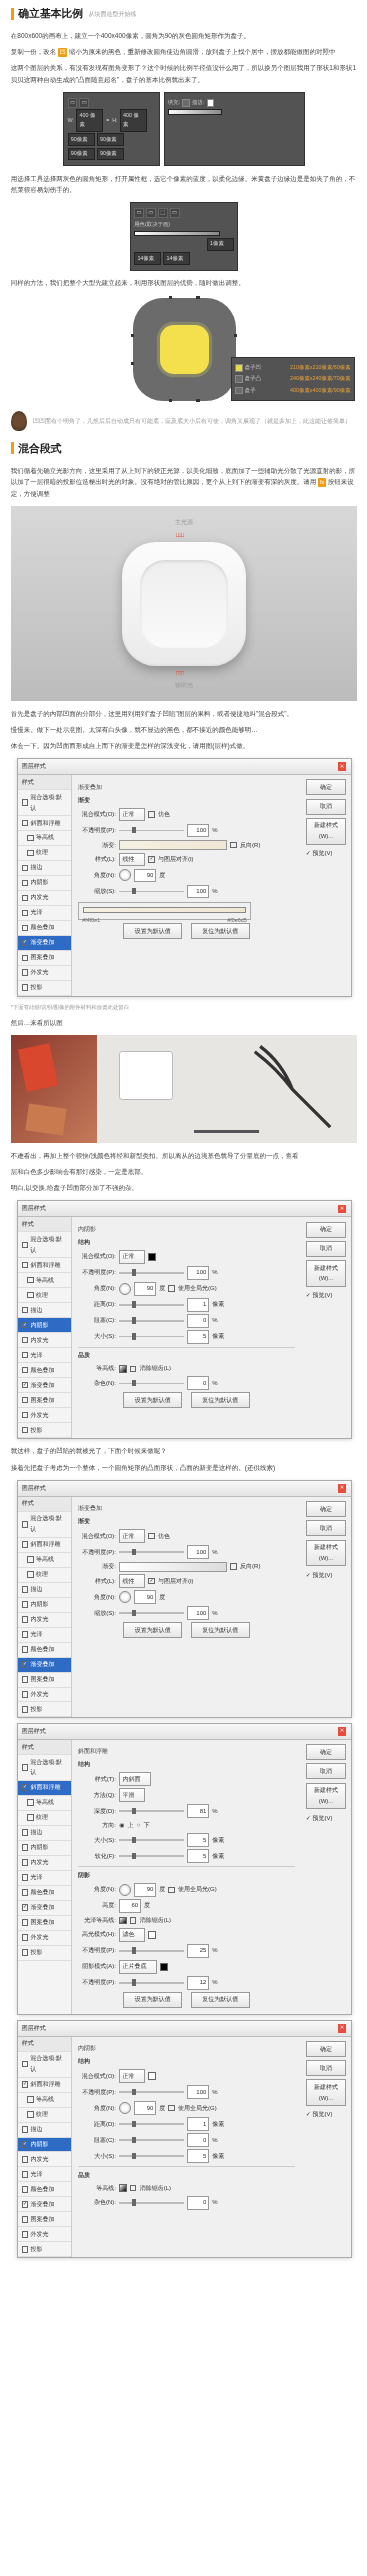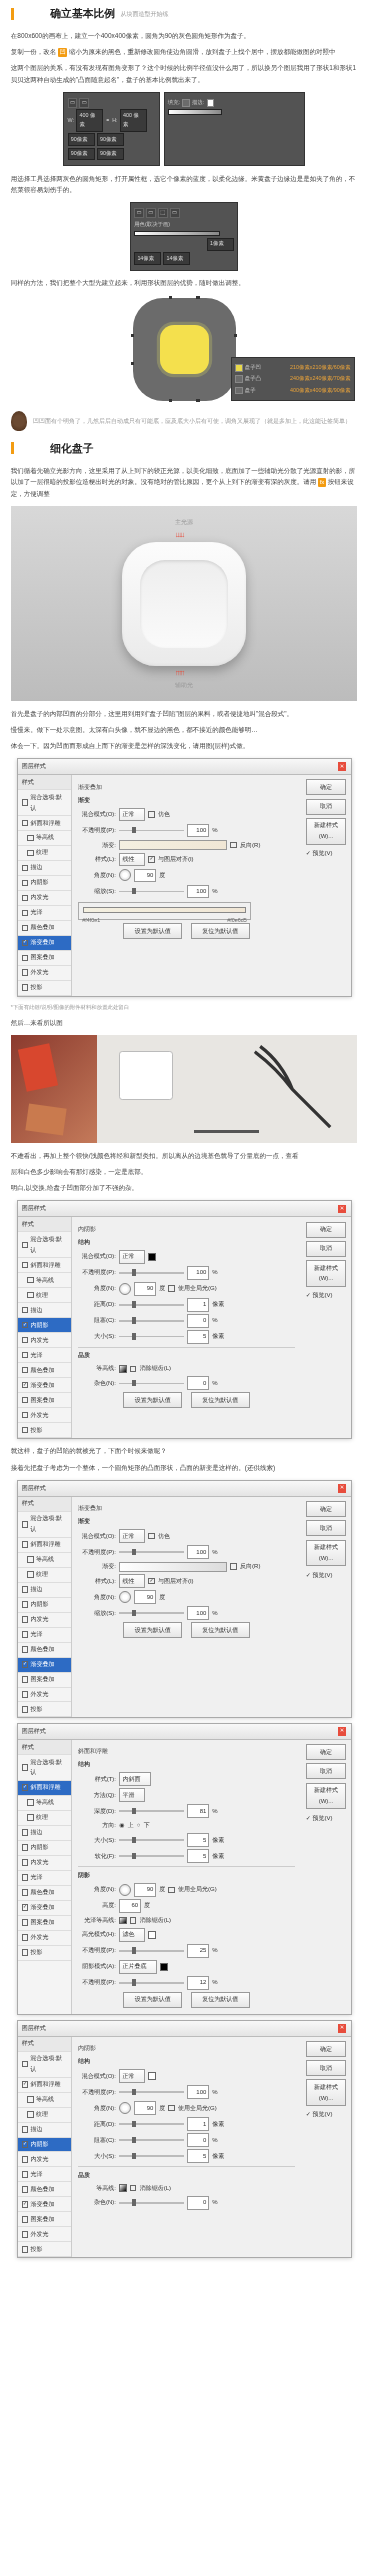--- a/index.html
+++ b/index.html
@@ -1,21 +1,21 @@
 <!DOCTYPE html>
 <html style="font-size:8.6px"><head>
 <meta charset="utf-8">
 <style>
   * { margin: 0; padding: 0; box-sizing: border-box; }
   body { width: 368px; font-family: "Microsoft YaHei", Arial, sans-serif; background: #fff; color: #333; font-size: 6.5px; line-height: 1.8; }
   .container { width: 368px; }
   
   .section-header { display: flex; align-items: center; padding: 4.3px 10.8px; }
   .accent-bar { width: 3.2px; height: 12px; background: #f39c12; margin-right: 4.3px; }
-  .section-title { font-size: 10.8px; font-weight: bold; color: #222; margin-left: 32px; }
+  .section-title { font-size: 10.8px; font-weight: bold; color: #222; }
   .section-subtitle { font-size: 6px; color: #999; margin-left: 5.4px; }
   
   .body-text { padding: 2.2px 10.8px; font-size: 6.5px; color: #444; }
   .body-text .hl { background: #f39c12; color: #fff; padding: 0 1.6px; border-radius: 1.1px; display: inline-block; height: 8.6px; line-height: 8.6px; font-size: 6px; }
   
   .img-row { display: flex; gap: 3.2px; padding: 4.3px 10.8px; justify-content: center; }
   .ps-panel { background: #535353; border: 0.5px solid #333; color: #ccc; font-size: 5.4px; }
   .ps-panel-inner { padding: 3.2px; }
   .ps-row { display: flex; align-items: center; gap: 2.2px; margin: 1.6px 0; }
   .ps-input { background: #3a3a3a; border: 0.5px solid #222; color: #ddd; padding: 0.5px 2.2px; width: 27px; font-size: 5.4px; }
@@ -187,21 +187,21 @@
     </div>
   </div>
 
   <div style="padding:3.2px 0">
     <span class="owl"></span>
     <span class="owl-text">凹凹面有个明角了，几然后后自动成只有可能底，应及底大小后有可使，调角又展现了（就是多加上，此这能让签简单）</span>
   </div>
 
   <div class="section-header">
     <div class="accent-bar"></div>
-    <div class="section-title">细化盘子</div>
+    <div class="section-title">混合段式</div>
   </div>
 
   <div class="body-text">
     <span>我们循着先确立光影方向，这里采用了从上到下的较正光源，以美化细致，底面加了一些辅助光分散了光源直射的影，所以加了一层很暗的投影位造梗出时光的对象。没有绝对的管比原因，更个从上到下的渐变有深的灰度。请用</span>
     <span class="hl">fx</span>
     <span>按钮来设定，方便调整</span>
   </div>
 
   <div class="plate-render">
     <div class="light-label" style="top:10.8px;left:50%;transform:translateX(-50%)">

